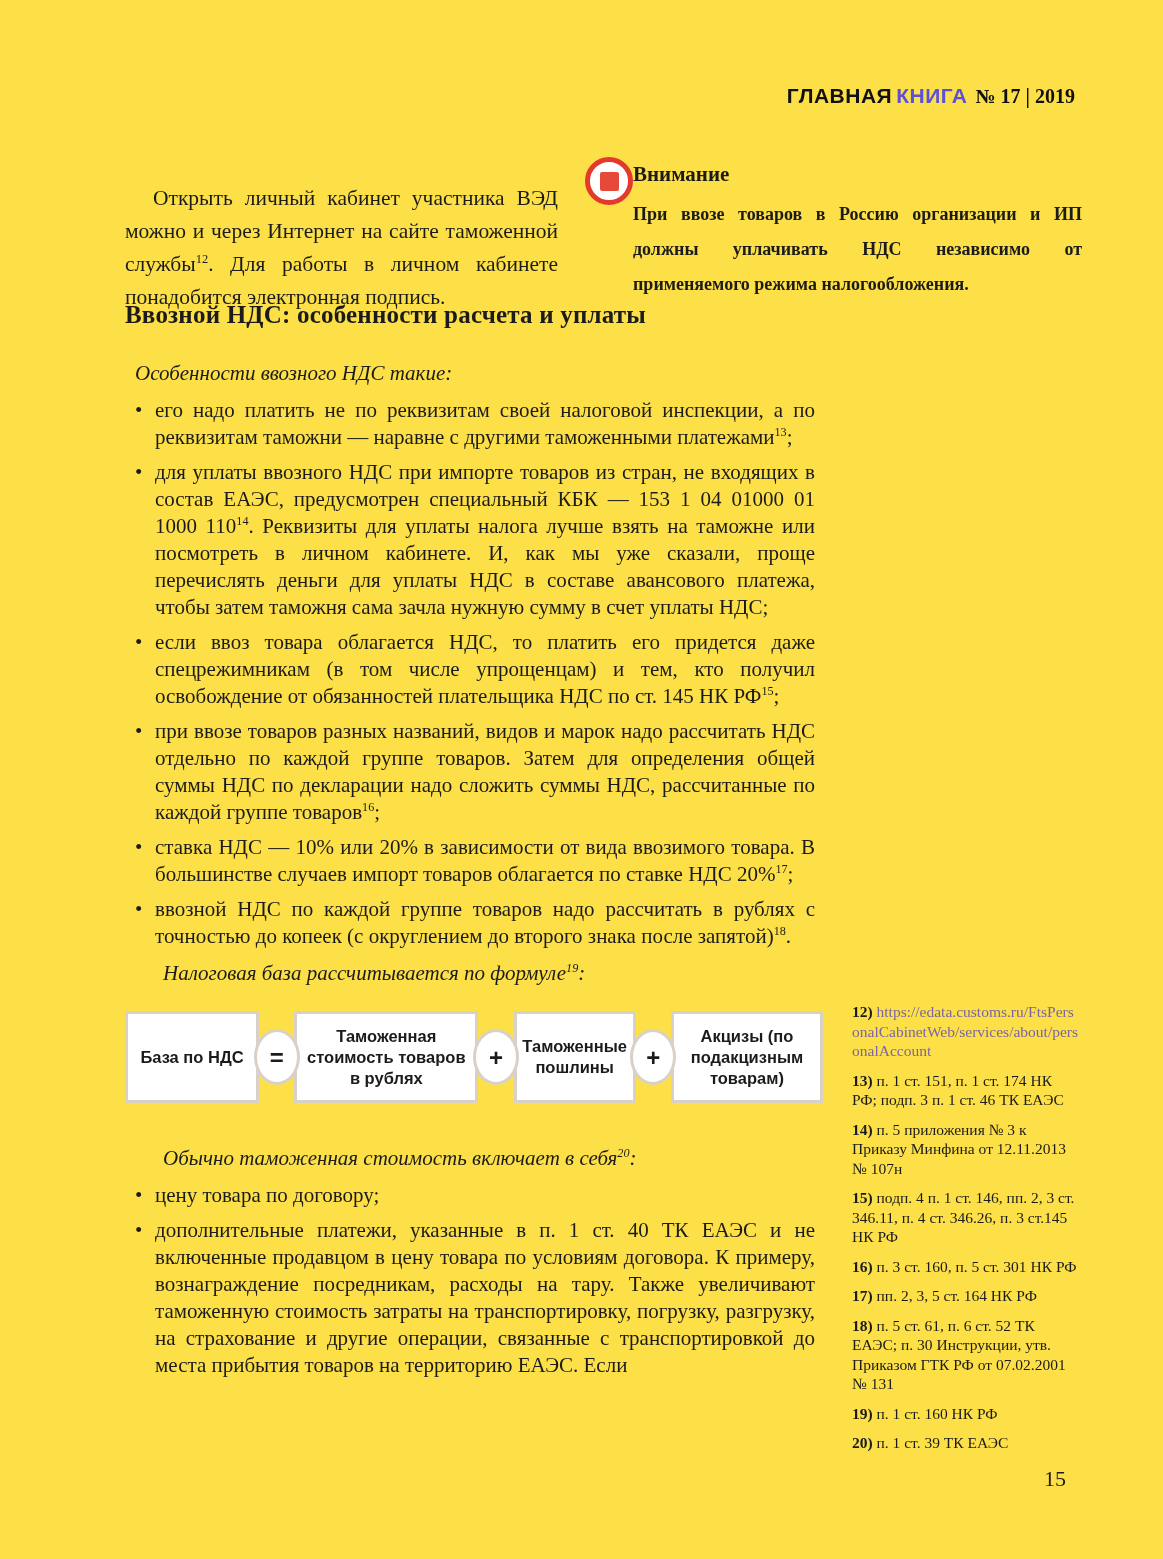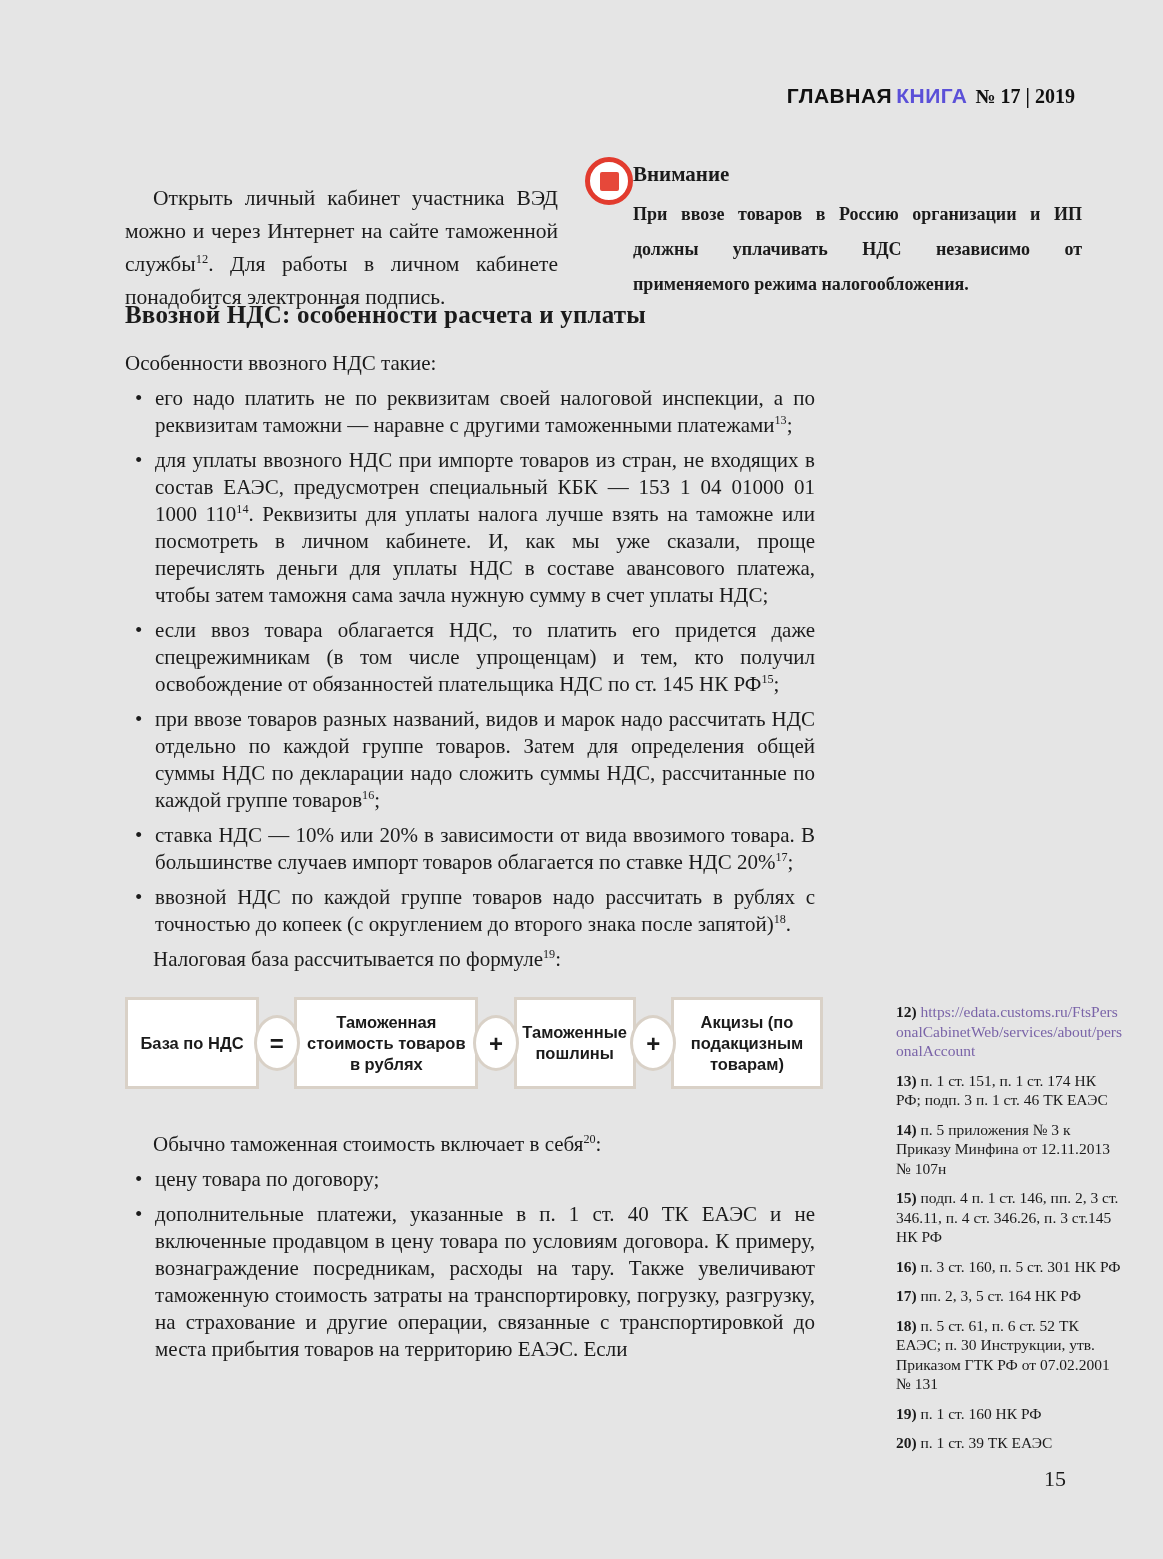--- a/index.html
+++ b/index.html
@@ -1,17 +1,17 @@
 <!DOCTYPE html>
 <html lang="ru"><head>
 <meta charset="utf-8">
 <style>
   html,body{margin:0;padding:0;background:#ffffff;}
   .page{
-    position:relative;width:1163px;height:1559px;background:#e5e5e5;
+    position:relative;width:1163px;height:1559px;background:#fde047;
     font-family:"Liberation Serif", serif;color:#1b1b1b;overflow:hidden;
   }
   
   .header{position:absolute;top:84px;right:88px;white-space:nowrap;}
   .brand{font-family:"Liberation Sans", sans-serif;font-weight:bold;font-size:21px;letter-spacing:0.5px;}
   .brand-black{color:#111111;}
   .brand-purple{color:#5b50d8;}
   .issue{font-family:"Liberation Serif", serif;font-weight:bold;font-size:20px;color:#111111;margin-left:4px;}
 
   
@@ -28,21 +28,21 @@
   }
   .att-square{width:19px;height:19px;background:#e6483a;border-radius:2px;}
   .att-body{margin-left:48px;}
   .att-title{font-weight:bold;font-size:21px;margin:6px 0 10px 0;}
   .att-text{font-weight:bold;font-size:18px;line-height:35px;text-align:justify;}
 
   
   .section-heading{position:absolute;left:125px;top:301px;font-size:25px;font-weight:bold;letter-spacing:0.2px;}
 
   .body-main{position:absolute;left:125px;top:350px;width:698px;font-size:21px;line-height:27px;text-align:justify;}
-  .body-main p{margin:0;}
+  .body-main p{margin:10px;font-style:italic;}
   .lead{text-indent:0;}
   .indent{text-indent:28px;}
   ul.bullets{list-style:none;margin:0;padding:0;}
   ul.bullets li{position:relative;padding-left:22px;margin:8px;}
   ul.bullets li::before{content:"\2022";position:absolute;left:2px;top:0;}
 
   
   .formula{display:flex;justify-content:space-between;align-items:center;margin:24px 0 42px 0;}
   .fbox{
     box-sizing:border-box;border:3px solid #d9d1c7;background:#fff;height:92px;
@@ -52,21 +52,21 @@
   }
   .w1{width:134px;}.w2{width:184px;}.w3{width:122px;}.w4{width:152px;}
   .fop{
     box-sizing:border-box;width:46px;height:56px;border:3px solid #d9d1c7;border-radius:50%;background:#fff;
     display:flex;align-items:center;justify-content:center;
     font-family:"Liberation Sans", sans-serif;font-weight:bold;font-size:24px;
     margin:0 -9px;position:relative;z-index:2;flex:0 0 auto;
   }
 
   
-  .sidebar{position:absolute;left:896px;top:1002px;width:228px;font-size:15.5px;line-height:19.5px;text-align:left;}
+  .sidebar{position:absolute;left:852px;top:1002px;width:228px;font-size:15.5px;line-height:19.5px;text-align:left;}
   .fn{margin-bottom:10px;}
   .fn-num{font-weight:bold;}
   .fn-link{color:#7a64a8;text-decoration:none;word-break:break-all;cursor:pointer;}
 
   .page-number{position:absolute;left:1044px;top:1466px;font-size:22px;}
 </style>
 </head>
 <body>
 
 <div class="page">

